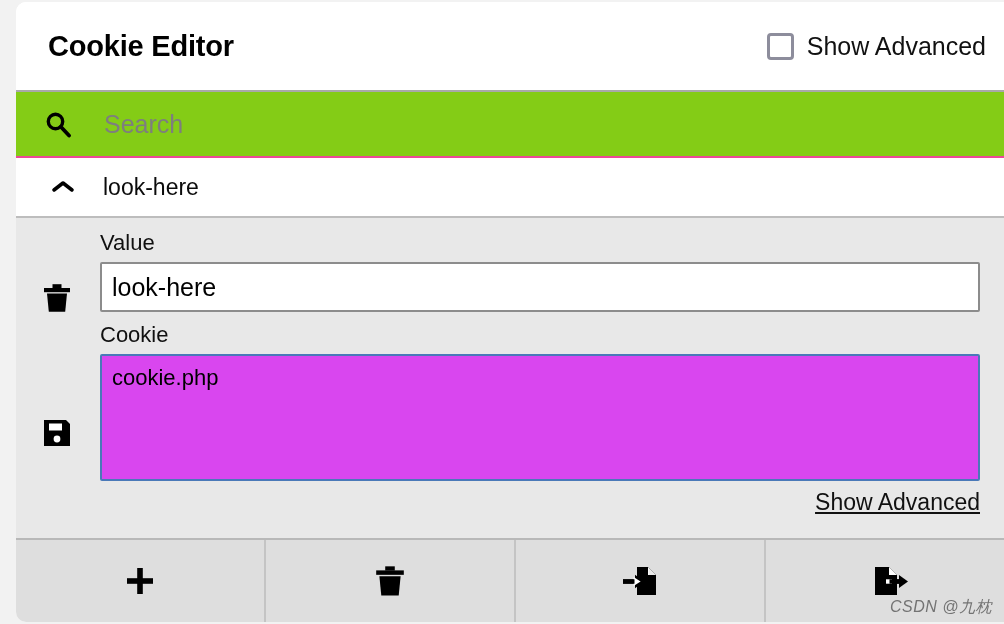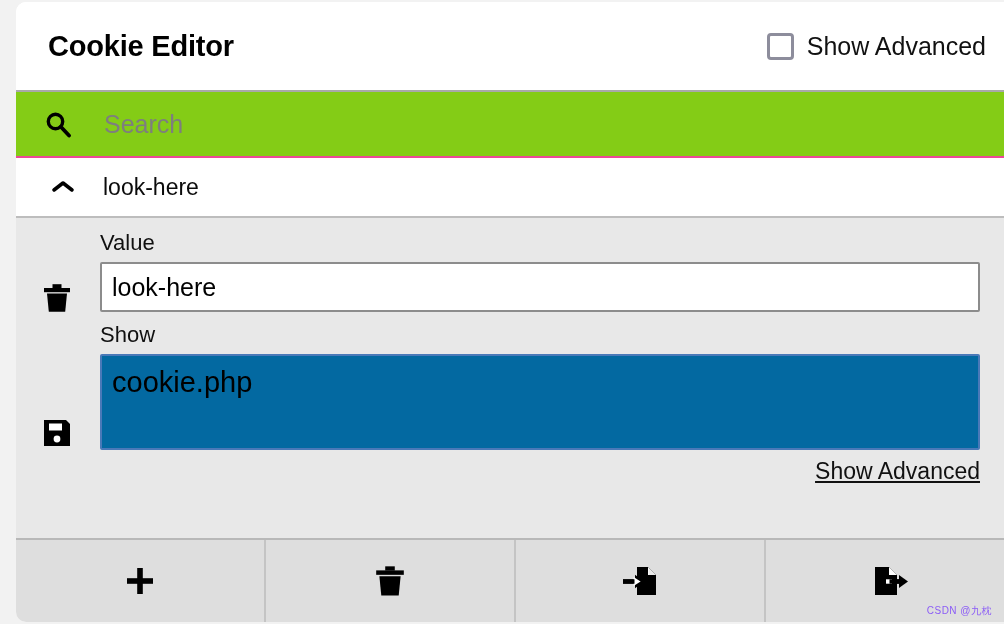--- a/index.html
+++ b/index.html
@@ -183,26 +183,26 @@
     color: #000000;
     padding: 0 10px;
     outline: none;
   }
 
   .gap { height: 12px; }
 
   .value-area {
     display: block;
     width: 100%;
-    height: 96px;
-    background: #0369a1;
+    height: 127px;
+    background: #d946ef;
     border: 2px solid #4a79b8;
     border-radius: 2px;
     font-family: "Liberation Sans", sans-serif;
-    font-size: 29px;
+    font-size: 22px;
     color: #000000;
     padding: 8px 10px;
     resize: none;
     outline: none;
     line-height: 1.25;
   }
 
   .adv-link-row {
     display: flex;
     justify-content: flex-end;
@@ -231,24 +231,25 @@
     justify-content: center;
     border-right: 2px solid #c4c4c4;
     cursor: pointer;
   }
   .tool-btn:last-child { border-right: none; }
 
   .watermark {
     position: absolute;
     right: 12px;
     bottom: 6px;
-    font-size: 10px;
-    color: #8b5cf6;
+    font-size: 16px;
+    color: #737373;
     letter-spacing: 0.5px;
     pointer-events: none;
+    font-style: italic;
   }
 </style>
 </head>
 <body>
 
 <div id="app">
   <div class="window">
 
     <div class="header">
       <div class="app-title">Cookie Editor</div>
@@ -296,21 +297,21 @@
           </svg>
         </div>
       </div>
 
       <div class="fields">
         <div class="field-label">Value</div>
         <input class="name-input" type="text" value="look-here" style="">
 
         <div class="gap"></div>
 
-        <div class="field-label">Show</div>
+        <div class="field-label">Cookie</div>
         <textarea class="value-area" style="">cookie.php</textarea>
 
         <div class="adv-link-row">
           <span class="adv-link">Show Advanced</span>
         </div>
       </div>
     </div>
 
     <div class="toolbar">
 

